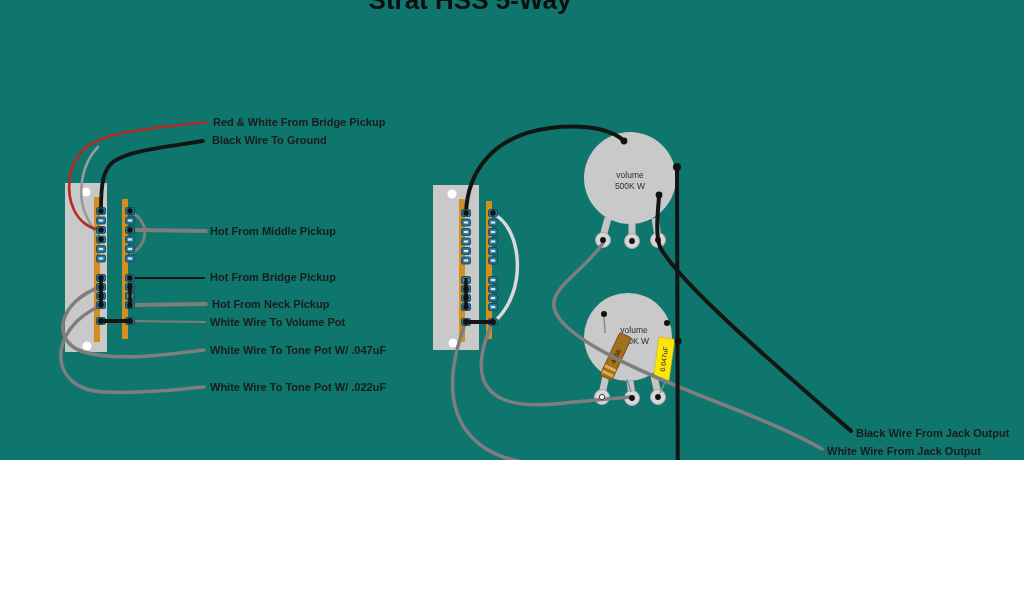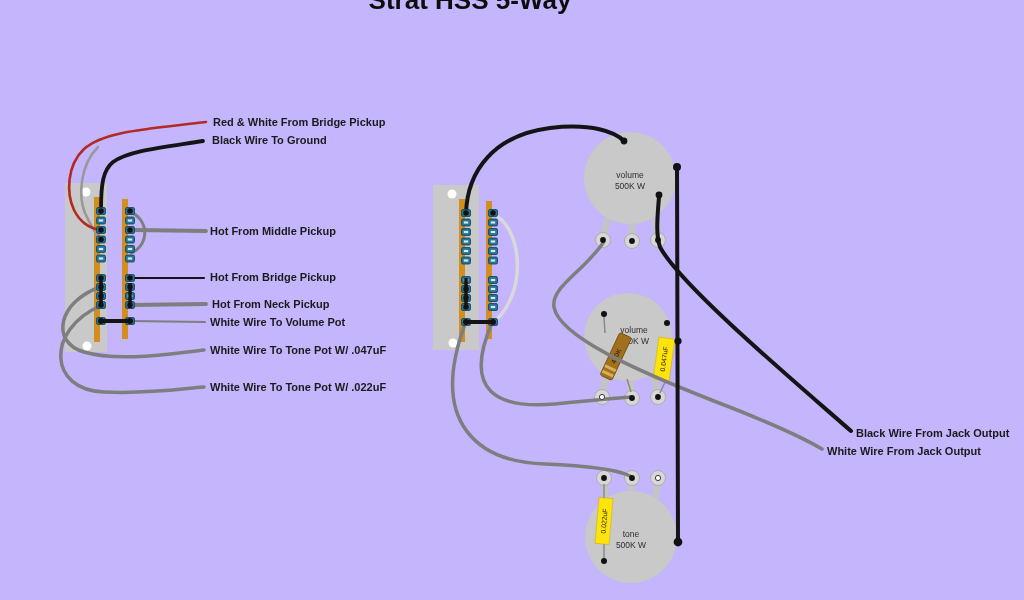--- a/index.html
+++ b/index.html
@@ -1,16 +1,16 @@
 <!DOCTYPE html>
 <html><head>
 <meta charset="utf-8">
 <style>
   html,body{margin:0;padding:0;background:#ffffff;}
-  #stage{position:relative;width:1024px;height:600px;background:#c4b5fd;overflow:hidden;
+  #stage{position:relative;width:1024px;height:460px;background:#0f766e;overflow:hidden;
          font-family:"Liberation Sans",sans-serif;}
   svg{display:block;}
   text.callout{font:bold 11px "Liberation Sans",sans-serif;fill:#1b1b1b;}
   text.title{font:bold 26px "Liberation Sans",sans-serif;fill:#0d0d0d;text-anchor:middle;}
   text.potlabel{font:8.5px "Liberation Sans",sans-serif;fill:#2e2e2e;text-anchor:middle;}
   text.compval{font:6.8px "Liberation Sans",sans-serif;fill:#1a1a1a;text-anchor:middle;}
   .wire{fill:none;stroke-linecap:round;}
 </style>
 </head>
 <body>

